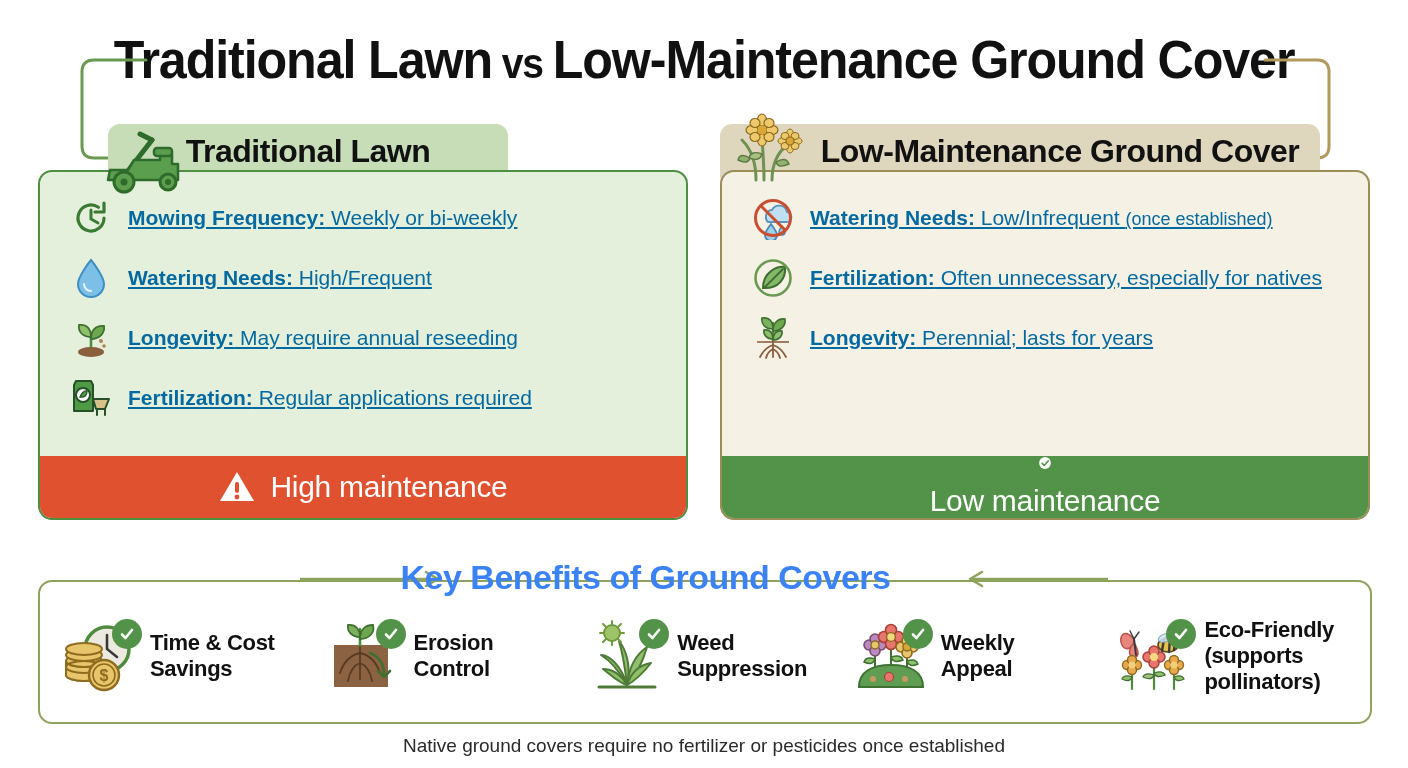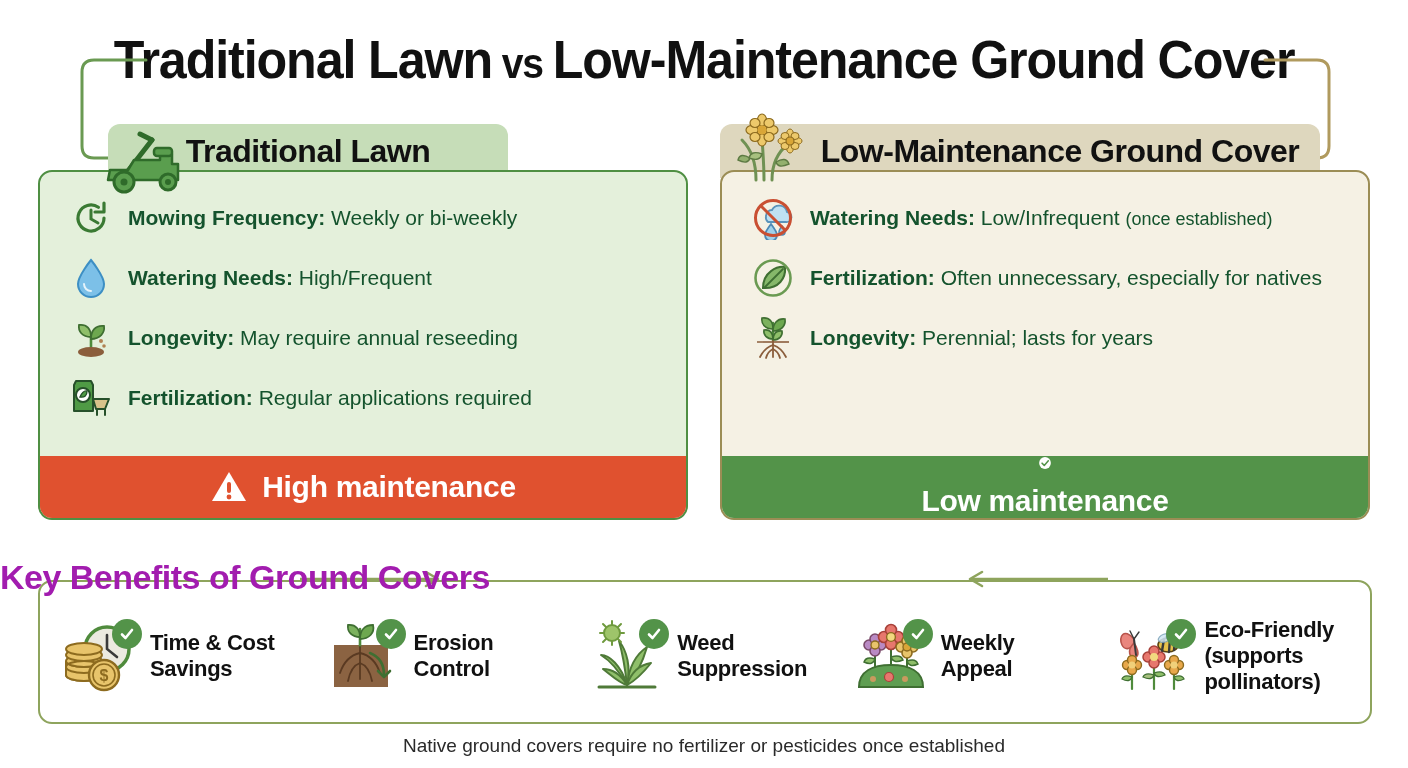--- a/index.html
+++ b/index.html
@@ -51,51 +51,52 @@
     display:flex;align-items:center;
     height:60px;
     padding-left:28px;
   }
   .row .ico{
     width:46px;height:46px;flex:0 0 46px;
     display:flex;align-items:center;justify-content:center;
     margin-right:14px;
   }
   .row .txt{
-    font-size:21px;color:#14532d;
+    font-size:21px;color:#0369a1;
     white-space:nowrap;
+    text-decoration:underline;
   }
   .row .txt b{font-weight:700;}
   .row .txt .small{font-size:18px;}
 
   .banner{
     height:62px;display:flex;align-items:center;justify-content:center;
     gap:14px;
-    font-size:30px;font-weight:700;color:#ffffff;
+    font-size:30px;font-weight:400;color:#ffffff;
     letter-spacing:-.3px;
   }
 
   
   #left-card-head{background:#c6ddb8;}
   #left-card-body{background:#e4f0db;border:2px solid #4f8f43;}
   #left-banner{background:#e0512f;}
 
   
   #right-card-head{background:#ded7be;}
   #right-card-body{background:#f5f1e4;border:2px solid #9b8d55;}
   #right-banner{background:#539349;}
 
   
   #benefits-box{
     position:absolute;left:38px;top:580px;width:1330px;height:140px;
     border:2px solid #8ea45d;border-radius:14px;background:#fff;
   }
   #benefits-title{
     position:absolute;left:0;top:558px;width:1291px;
-    text-align:left;font-size:34px;font-weight:700;color:#a21caf;
+    text-align:center;font-size:34px;font-weight:700;color:#3b82f6;
     letter-spacing:-.5px;white-space:nowrap;
   }
   #benefits-row{
     position:absolute;left:44px;top:600px;width:1318px;height:112px;
     display:flex;align-items:center;
   }
   .benefit{
     flex:1 1 0;display:flex;align-items:center;justify-content:flex-start;
     padding-left:18px;
   }

